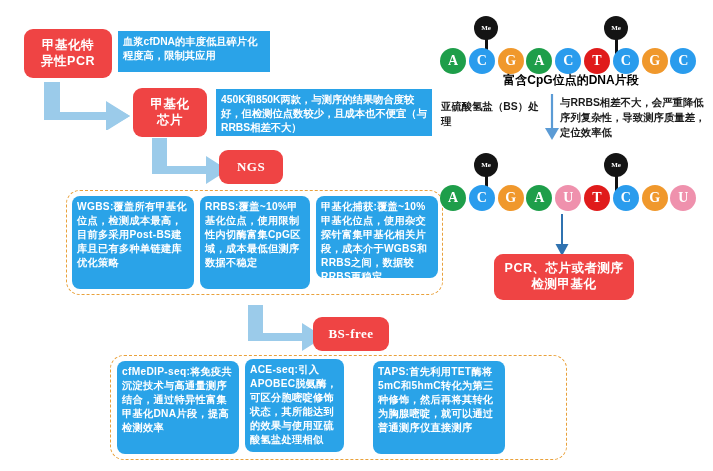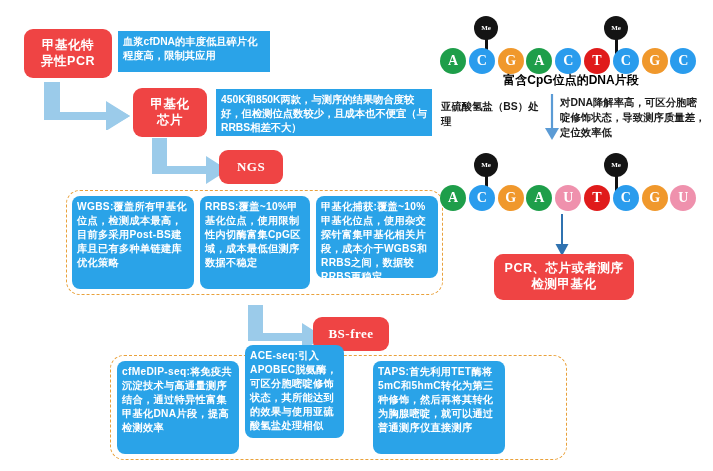--- a/index.html
+++ b/index.html
@@ -126,21 +126,21 @@
   <div class="arrow" style="left:248px; top:305px;">
     <svg width="76" height="48" viewBox="0 0 76 48">
       <path d="M0,0 h15 v28 h39 v-10 l22,14 -22,14 v-10 h-54 z" fill="#9bcbea"></path>
     </svg>
   </div>
 
   <div class="node" style="left:313px; top:317px; width:76px; height:34px; font-size:13px; font-family:'Liberation Serif','DejaVu Serif',serif;">BS-free</div>
 
   <div class="info rounded" style="left:117px; top:361px; width:122px; height:93px; font-size:10.2px; letter-spacing:0.3px;">cfMeDIP-seq:将免疫共沉淀技术与高通量测序结合，通过特异性富集甲基化DNA片段，提高检测效率</div>
 
-  <div class="info rounded" style="left:245px; top:345px; width:99px; height:93px; font-size:10.2px; letter-spacing:0.3px;">ACE-seq:引入APOBEC脱氨酶，可区分胞嘧啶修饰状态，其所能达到的效果与使用亚硫酸氢盐处理相似</div>
+  <div class="info rounded" style="left:245px; top:359px; width:99px; height:93px; font-size:10.2px; letter-spacing:0.3px;">ACE-seq:引入APOBEC脱氨酶，可区分胞嘧啶修饰状态，其所能达到的效果与使用亚硫酸氢盐处理相似</div>
 
   <div class="info rounded" style="left:373px; top:361px; width:132px; height:93px; font-size:10.2px; letter-spacing:0.3px;">TAPS:首先利用TET酶将5mC和5hmC转化为第三种修饰，然后再将其转化为胸腺嘧啶，就可以通过普通测序仪直接测序</div>
 
   <div class="dna" style="left:440px; top:14px; width:260px; height:60px;">
 
     <div class="me-group" style="left:0; top:0;">
       <div class="me-stem" style="left:45px; top:18px; height:26px;"></div>
       <div class="me-ball" style="left:34px; top:2px; width:24px; height:24px;">Me</div>
     </div>
     <div class="me-group" style="left:0; top:0;">
@@ -160,21 +160,21 @@
         <div class="base" style="left: 230.4px; top: 0px; width: 26px; height: 26px; font-size: 14px; background: rgb(42, 156, 237);">C</div>
       </div>
   </div>
 
   <div class="caption" style="left:440px; top:72px; width:262px; font-size:12px;">富含CpG位点的DNA片段</div>
 
   <div class="plaintext" style="left:441px; top:99px; width:102px; font-size:10.4px;">亚硫酸氢盐（BS）处理</div>
 
   <div class="vdivider" style="left:551px; top:96px; height:40px;"></div>
 
-  <div class="plaintext" style="left:560px; top:95px; width:146px; font-size:10.4px;">对DNA降解率高，可区分胞嘧啶修饰状态，导致测序质量差，定位效率低</div>
+  <div class="plaintext" style="left:560px; top:95px; width:146px; font-size:10.4px;">与RRBS相差不大，会严重降低序列复杂性，导致测序质量差，定位效率低</div>
 
   <div class="arrow" style="left:541px; top:94px;">
     <svg width="22" height="48" viewBox="0 0 22 48">
       <path d="M11,0 L11,36" stroke="#5b9bd5" stroke-width="2.2" fill="none"></path>
       <path d="M4,34 L11,46 L18,34 Z" fill="#5b9bd5"></path>
     </svg>
   </div>
 
   <div class="dna" style="left:440px; top:151px; width:260px; height:60px;">
     <div class="me-group" style="left:0; top:0;">

